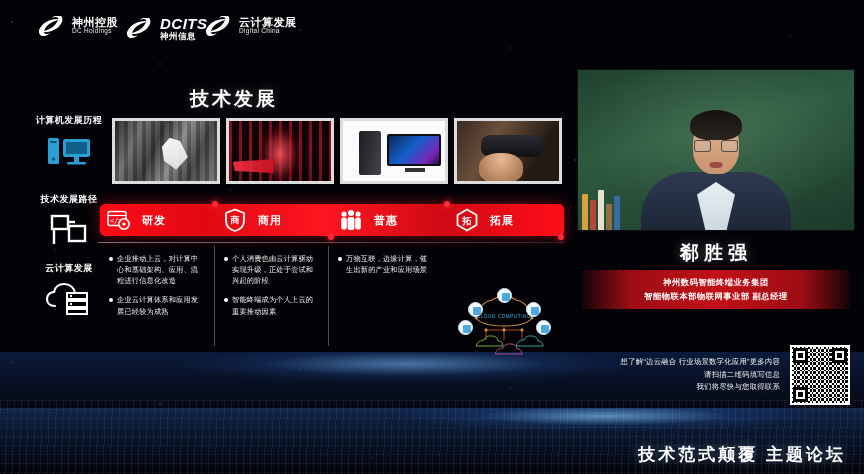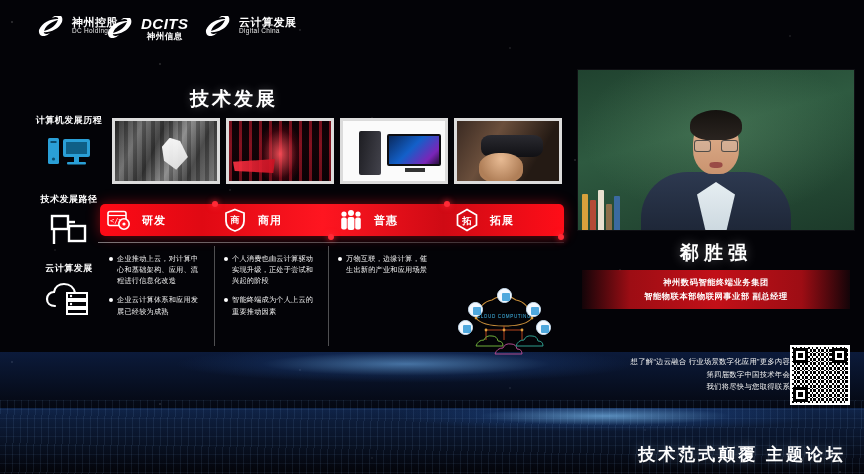--- a/index.html
+++ b/index.html
@@ -182,21 +182,21 @@
 
   #spk-name { position:absolute; left:0; top:184px; width:296px; text-align:center;
       font-size:19px; font-weight:bold; letter-spacing:5px;
       text-shadow:0 0 12px rgba(255,255,255,.3); }
 
   #spk-title { position:absolute; left:14px; top:214px; width:268px; padding:6px 4px;
       background:linear-gradient(90deg,rgba(110,10,14,.15),#9d0d14 18%,#c21018 50%,#9d0d14 82%,rgba(110,10,14,.15));
       text-align:center; }
   #spk-title div { font-size:8.2px; font-weight:bold; line-height:1.65; letter-spacing:.6px; }
 
-  #qrblock { position:absolute; left:14px; top:288px; width:268px; height:62px; display:flex; align-items:center; }
+  #qrblock { position:absolute; left:14px; top:288px; width:268px; height:62px; display:flex; align-items:center; gap:10px; }
   #qrtext { flex:1; text-align:right; font-size:7.4px; line-height:1.75; letter-spacing:.2px; color:#f0f0f0; }
   #qrcode { width:60px; height:60px; background:#fff; padding:2px; flex:none; }
   #qrcode .qrin { width:100%; height:100%;
       background-image:
         repeating-linear-gradient(90deg,#000 0 2px,#fff 2px 4px,#000 4px 5px,#fff 5px 8px),
         repeating-linear-gradient(0deg,#000 0 2px,#fff 2px 5px,#000 5px 6px,#fff 6px 9px);
       background-blend-mode:difference; position:relative; }
   .qr-eye { position:absolute; width:15px; height:15px; background:#fff; border:3px solid #000; }
   .qr-eye::after { content:""; position:absolute; inset:2px; background:#000; }
 
@@ -235,21 +235,21 @@
             <path d="M3 14C7 4 20 1 27 4c-6-1-16 3-19 11-1 3 2 4 6 2-5 5-12 4-11 -3z" fill="#fff"></path>
             <path d="M26 6c-4 9-16 12-23 9 6 1 16-3 19-11 1-3-2-4-6-2 5-5 12-4 10 4z" fill="#fff"></path>
           </svg>
       </span>
       <span class="logo-txt">
         <span class="logo-cn">神州控股</span>
         <span class="logo-en">DC Holdings</span>
       </span>
     </div>
 
-    <div class="logo-group" style="left:105px;text-align:center;">
+    <div class="logo-group" style="left:124px;">
       <span class="swoosh">
         <svg width="30" height="20" viewBox="0 0 30 20">
             <path d="M3 14C7 4 20 1 27 4c-6-1-16 3-19 11-1 3 2 4 6 2-5 5-12 4-11 -3z" fill="#fff"></path>
             <path d="M26 6c-4 9-16 12-23 9 6 1 16-3 19-11 1-3-2-4-6-2 5-5 12-4 10 4z" fill="#fff"></path>
           </svg>
       </span>
       <span class="logo-txt">
         <span class="logo-big">DCITS</span>
         <span class="logo-cn" style="font-size:8.5px;">神州信息</span>
       </span>
@@ -476,21 +476,21 @@
     <div id="spk-name">郗胜强</div>
 
     <div id="spk-title">
       <div>神州数码智能终端业务集团</div>
       <div>智能物联本部物联网事业部 副总经理</div>
     </div>
 
     <div id="qrblock">
       <div id="qrtext">
         <div>想了解“边云融合 行业场景数字化应用”更多内容</div>
-        <div>第四届数字中国技术年会</div>
+        <div>请扫描二维码填写信息</div>
         <div>我们将尽快与您取得联系</div>
       </div>
       <div id="qrcode">
         <div class="qrin">
           <span class="qr-eye" style="left:1px;top:1px;"></span>
           <span class="qr-eye" style="right:1px;top:1px;"></span>
           <span class="qr-eye" style="left:1px;bottom:1px;"></span>
         </div>
       </div>
     </div>

